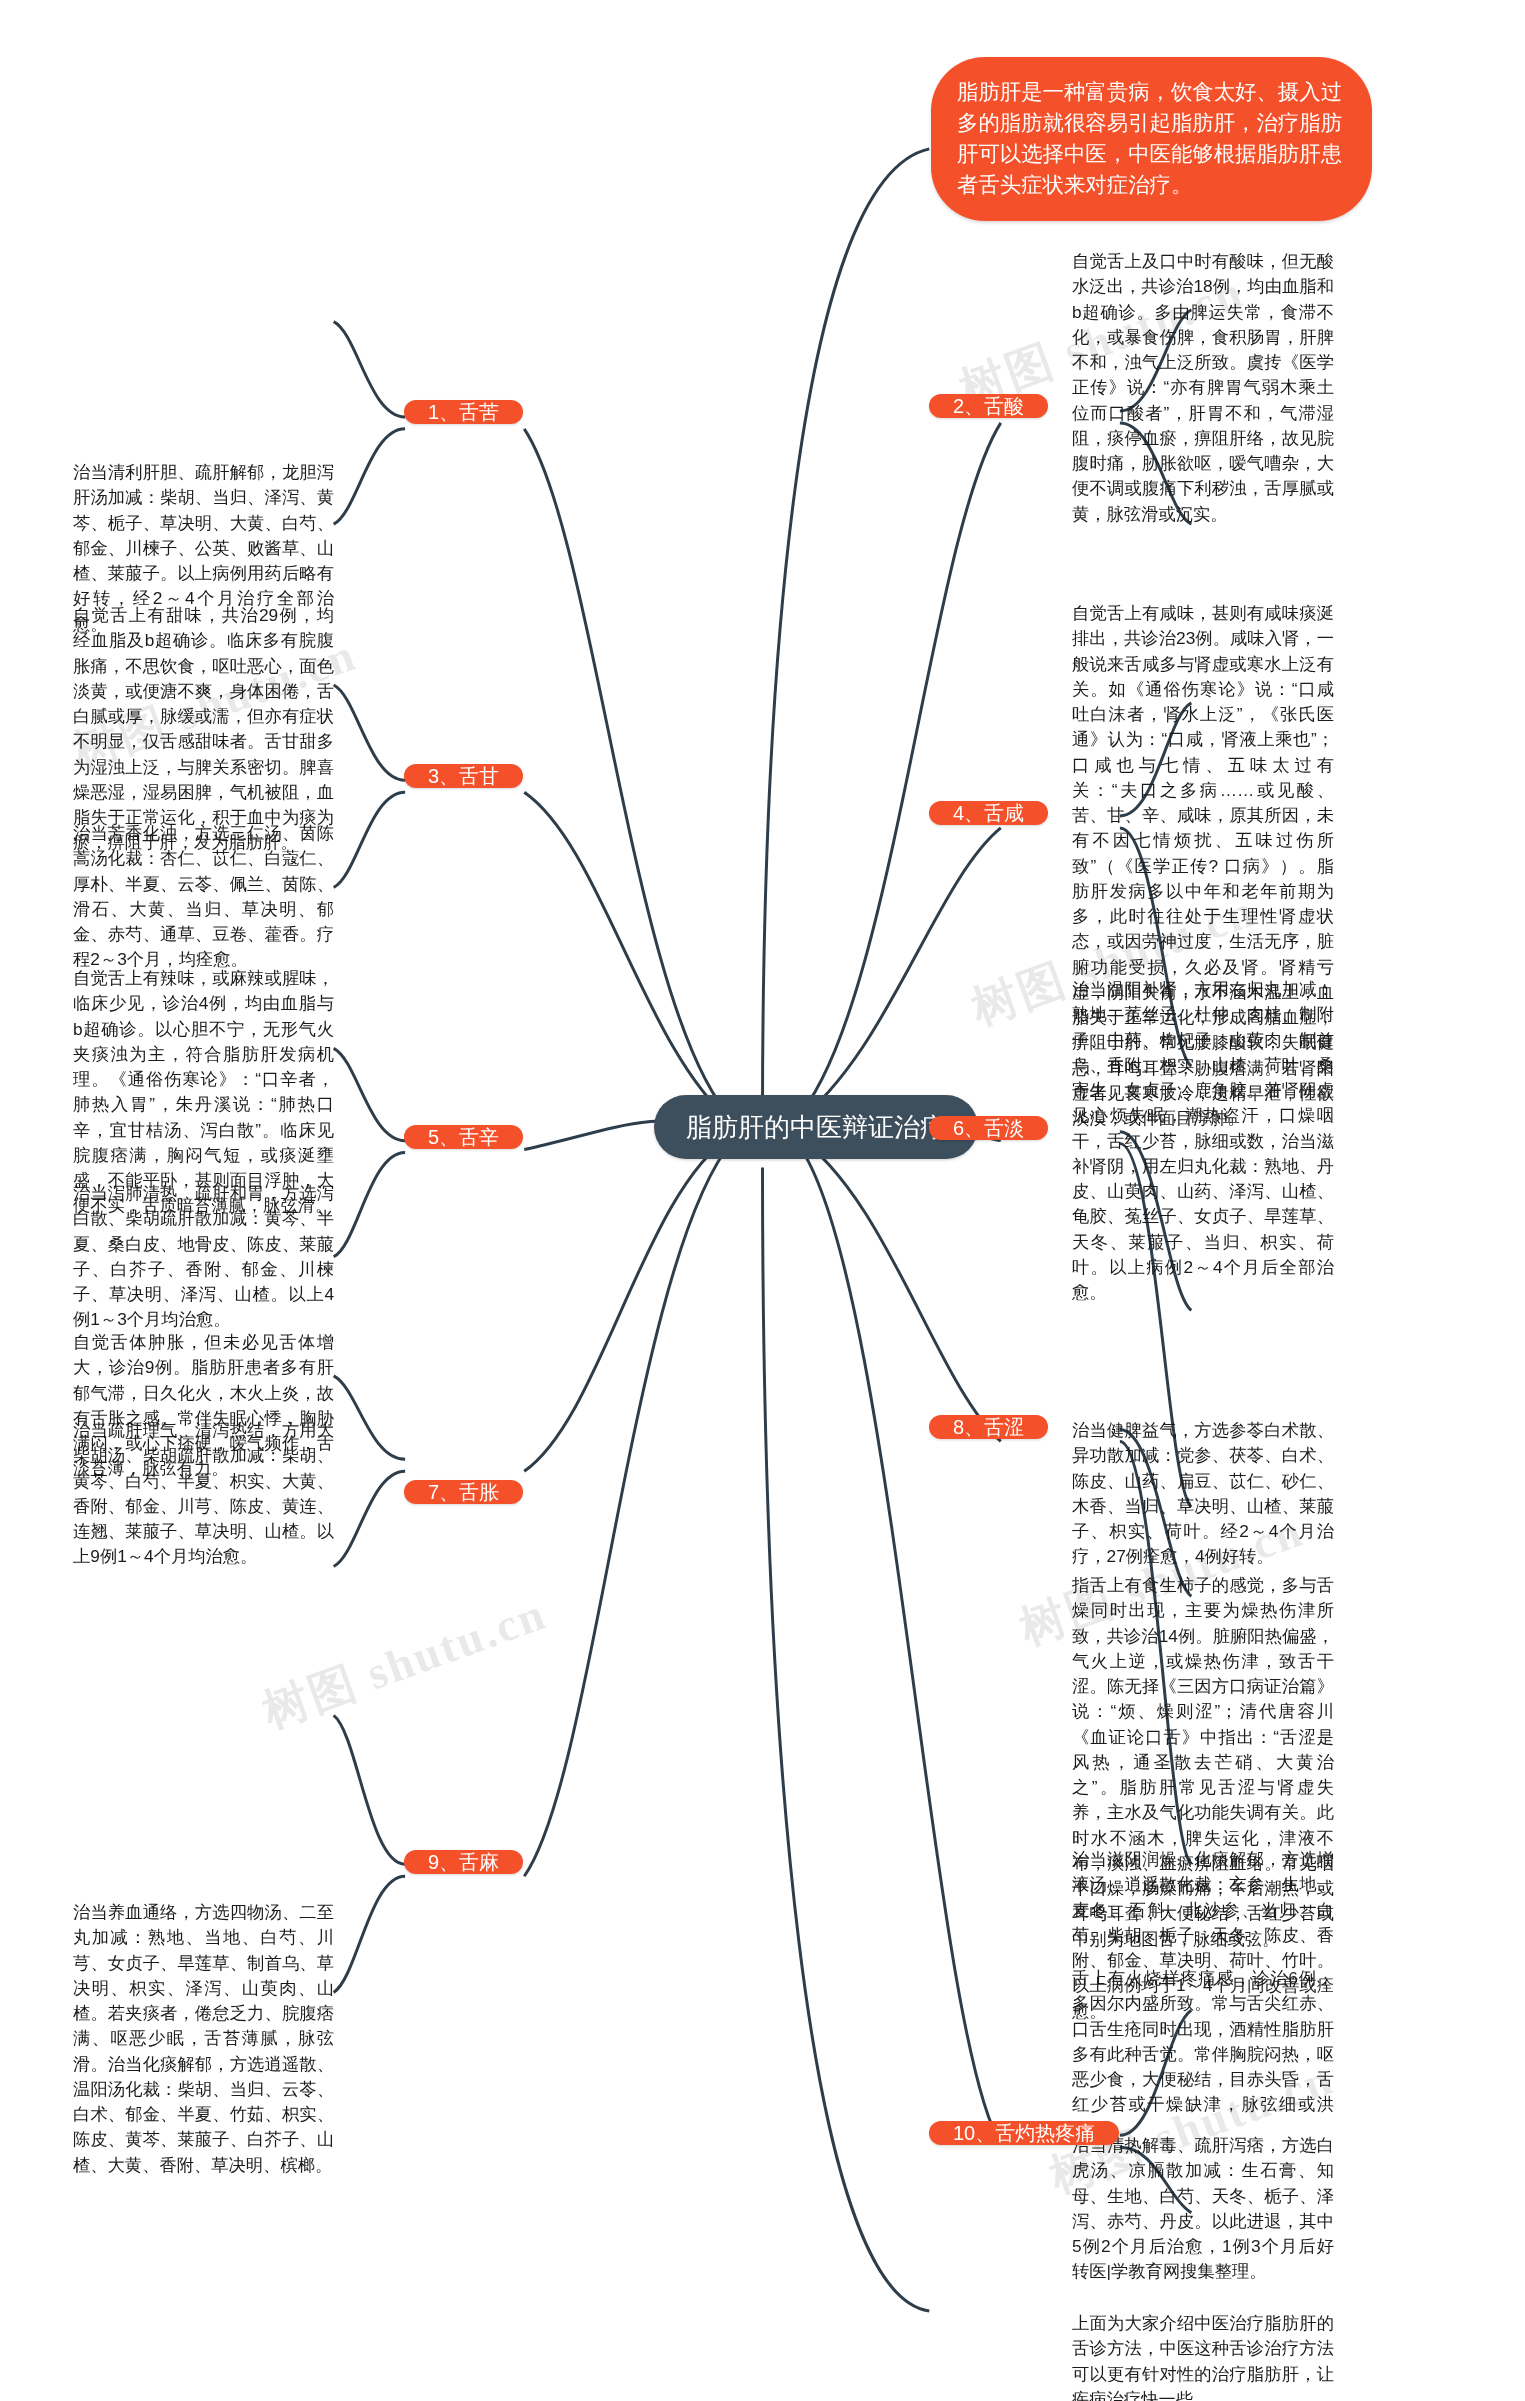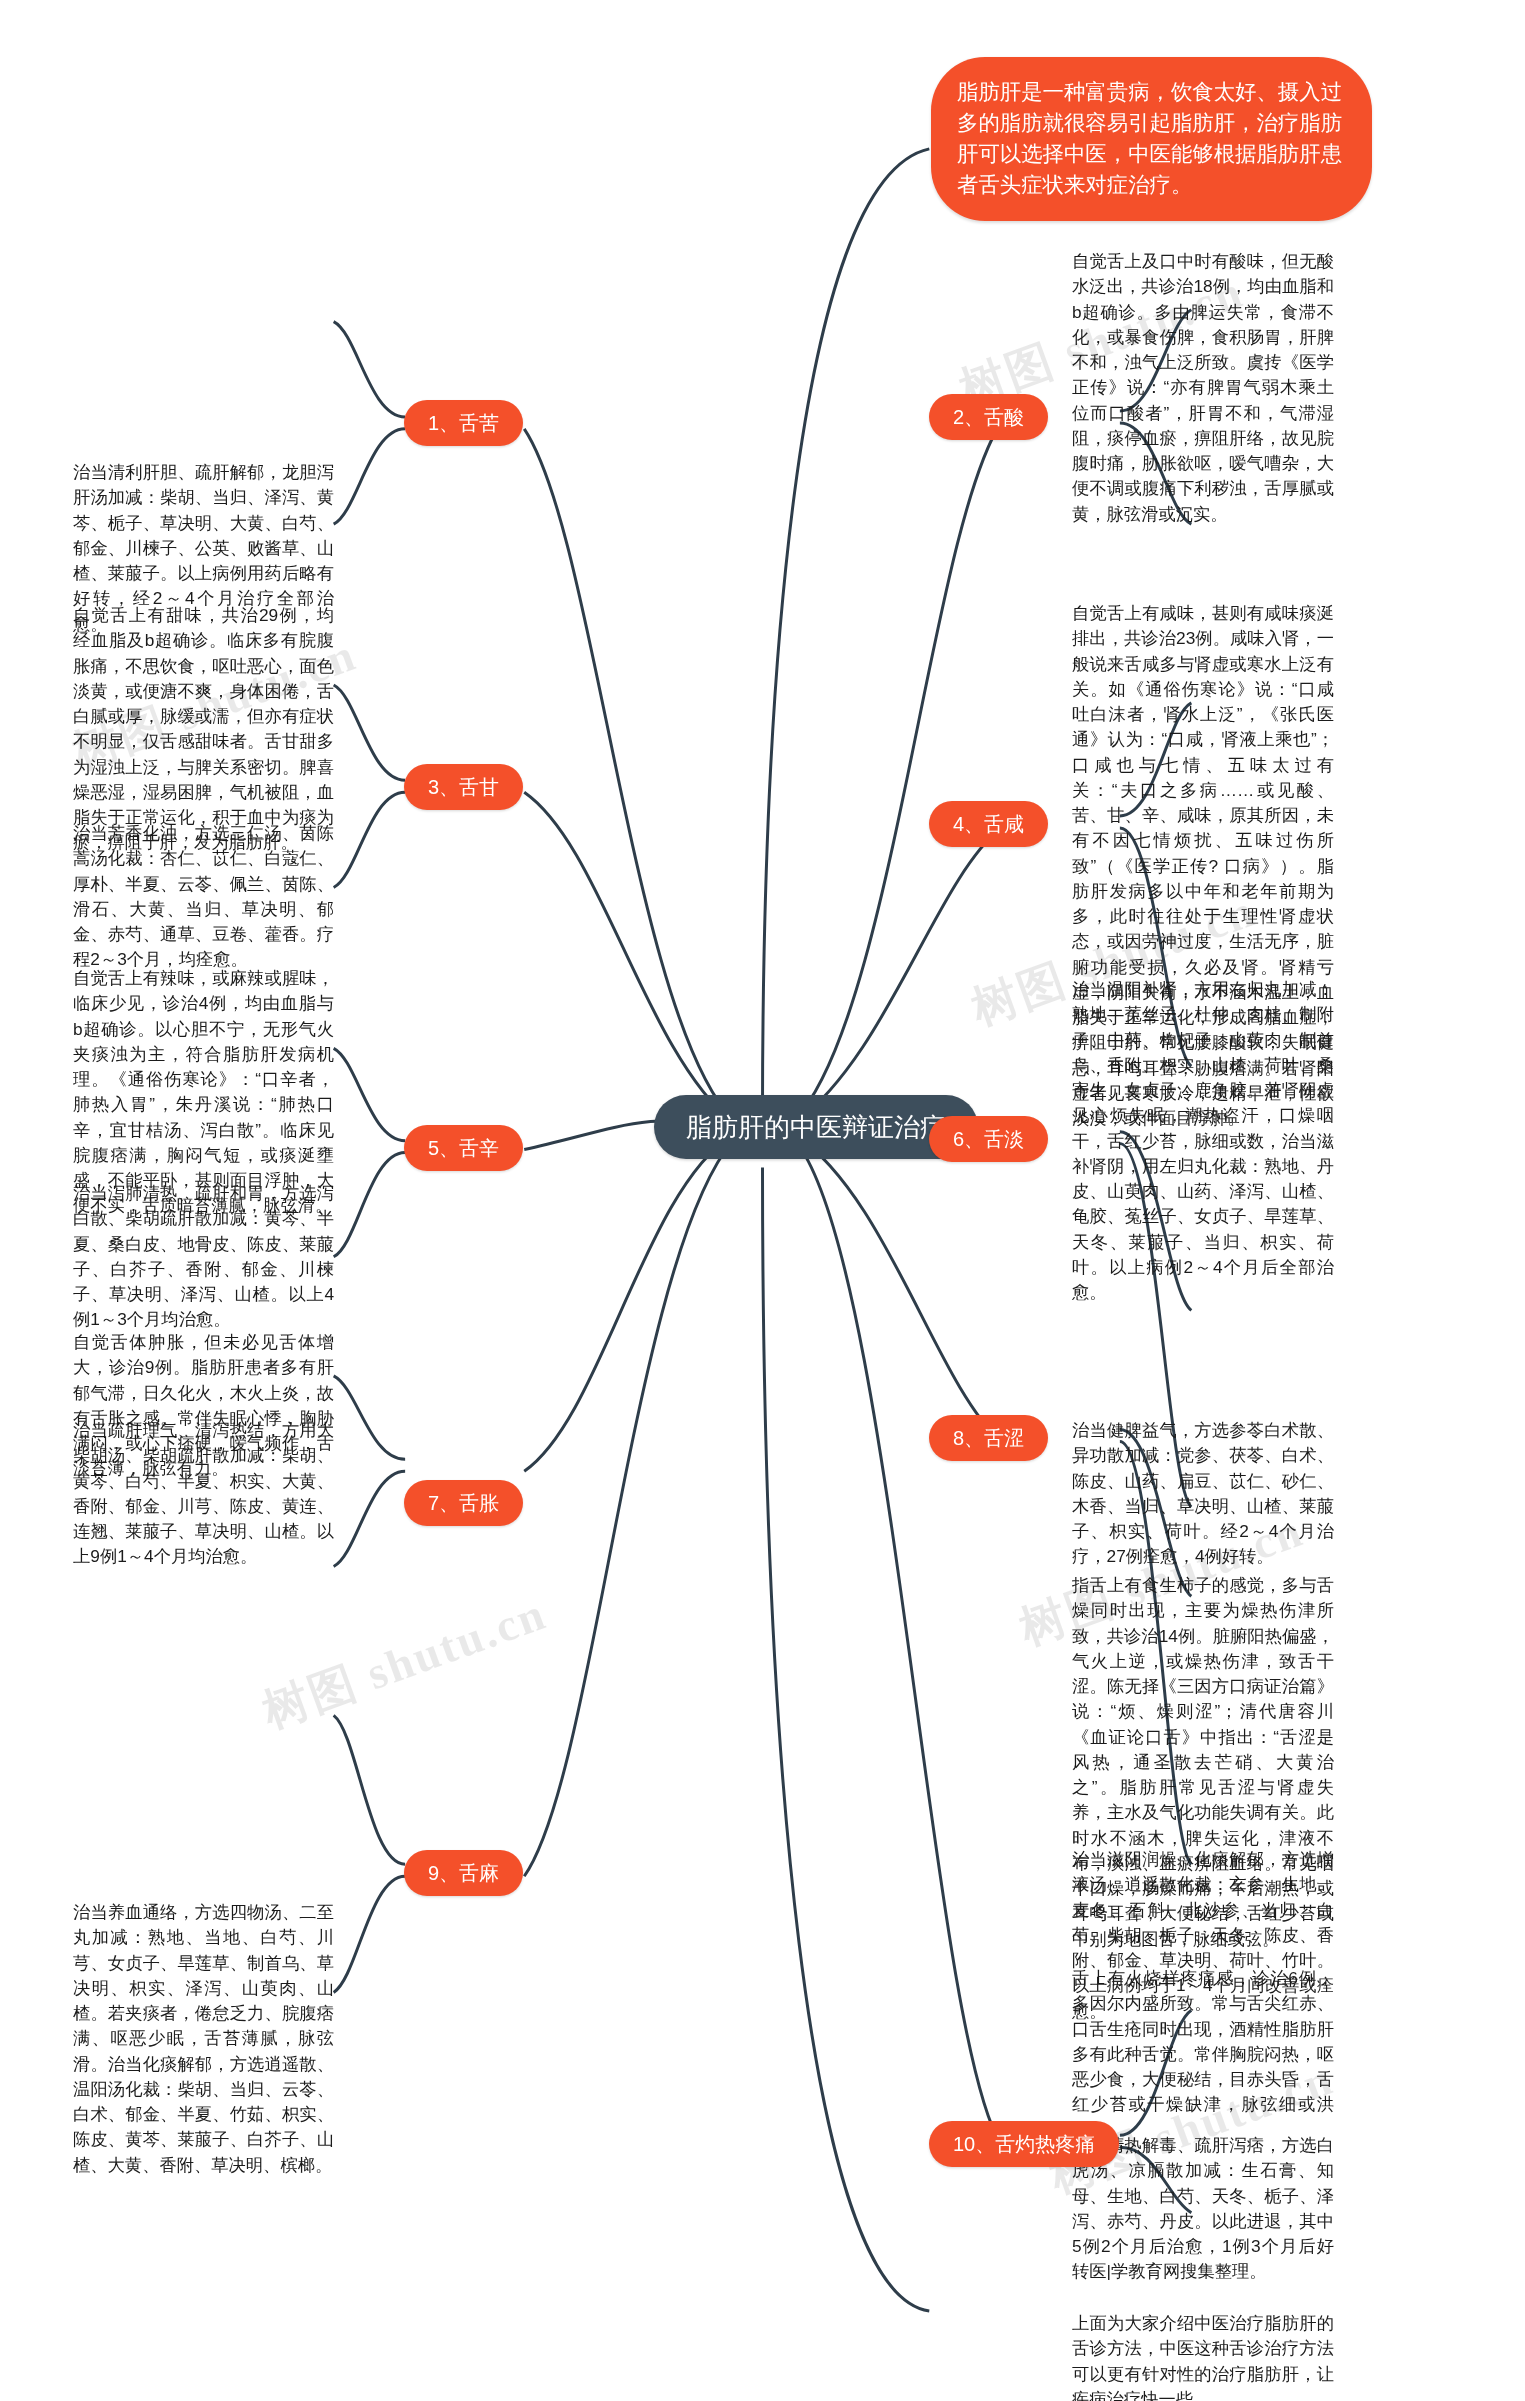--- a/index.html
+++ b/index.html
@@ -47,21 +47,21 @@
     line-height: 1.25;
     white-space: nowrap;
     box-shadow: 0 1.2px 3px rgba(0,0,0,0.18);
     z-index: 5;
   }
   .node-branch {
     position: absolute;
     background: #f4502a;
     color: #ffffff;
     border-radius: 30px;
-    padding: 11px 24px;
+    padding: 0 24px;
     font-size: 20px;
     line-height: 1.2;
     white-space: nowrap;
     box-shadow: 0 1.2px 2.4px rgba(0,0,0,0.14);
     z-index: 5;
   }
   .node-intro {
     position: absolute;
     background: #f4502a;
     color: #ffffff;

